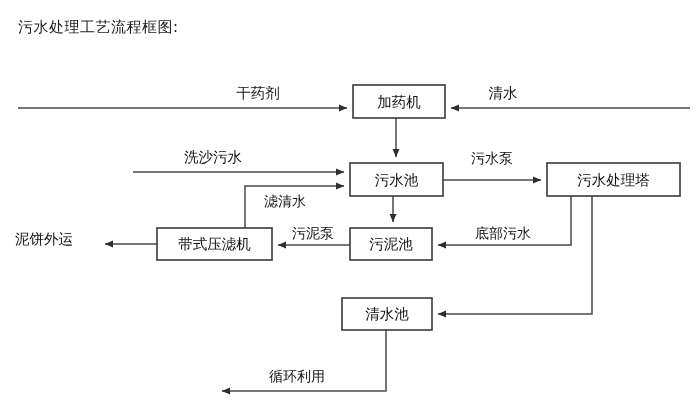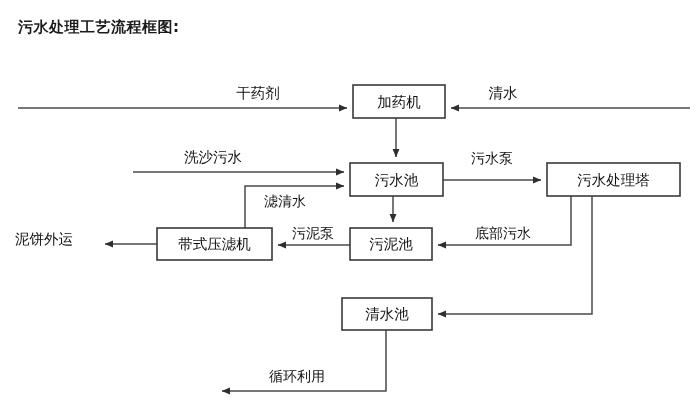--- a/index.html
+++ b/index.html
@@ -20,21 +20,21 @@
     position: relative;
     width: 700px;
     height: 420px;
     background: #ffffff;
   }
   #diagram-title {
     position: absolute;
     left: 18px;
     top: 18px;
     font-size: 15px;
-    font-weight: bold;
+    font-weight: normal;
     letter-spacing: 0.5px;
     color: #1a1a1a;
     white-space: nowrap;
   }
   svg#flow-canvas {
     position: absolute;
     left: 0;
     top: 0;
     width: 700px;
     height: 420px;

